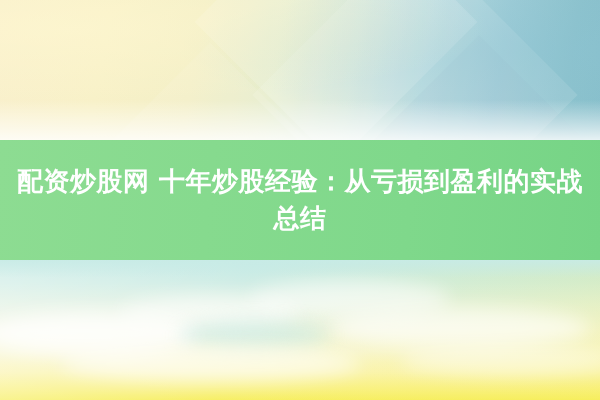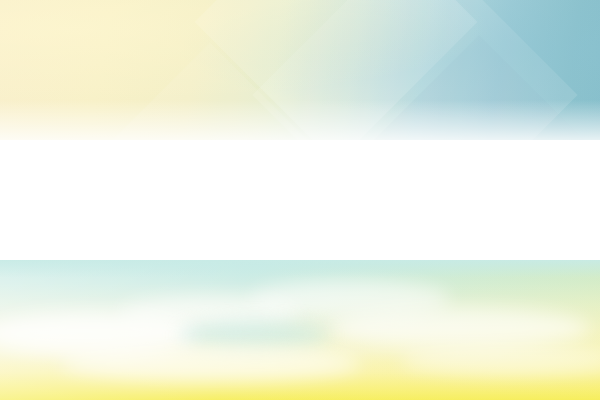--- a/index.html
+++ b/index.html
@@ -154,20 +154,25 @@
 
   <div class="band-top">
     <div class="facet facet-a"></div>
     <div class="facet facet-b"></div>
     <div class="facet facet-c"></div>
     <div class="facet facet-d"></div>
     <div class="top-soft"></div>
     <div class="top-fade"></div>
   </div>
 
+  <div class="band-green">
+    <h1 class="title">
+      <span>配资炒股网 十年炒股经验：从亏损到盈利的实战</span><span>总结</span>
+    </h1>
+  </div>
 
   <div class="band-bottom">
     <div class="warm"></div>
     <div class="cloud c3"></div>
     <div class="cloud c2"></div>
     <div class="cloud c4"></div>
     <div class="cloud c1"></div>
     <div class="cloud c7"></div>
     <div class="cloud c5"></div>
     <div class="cloud c6"></div>

